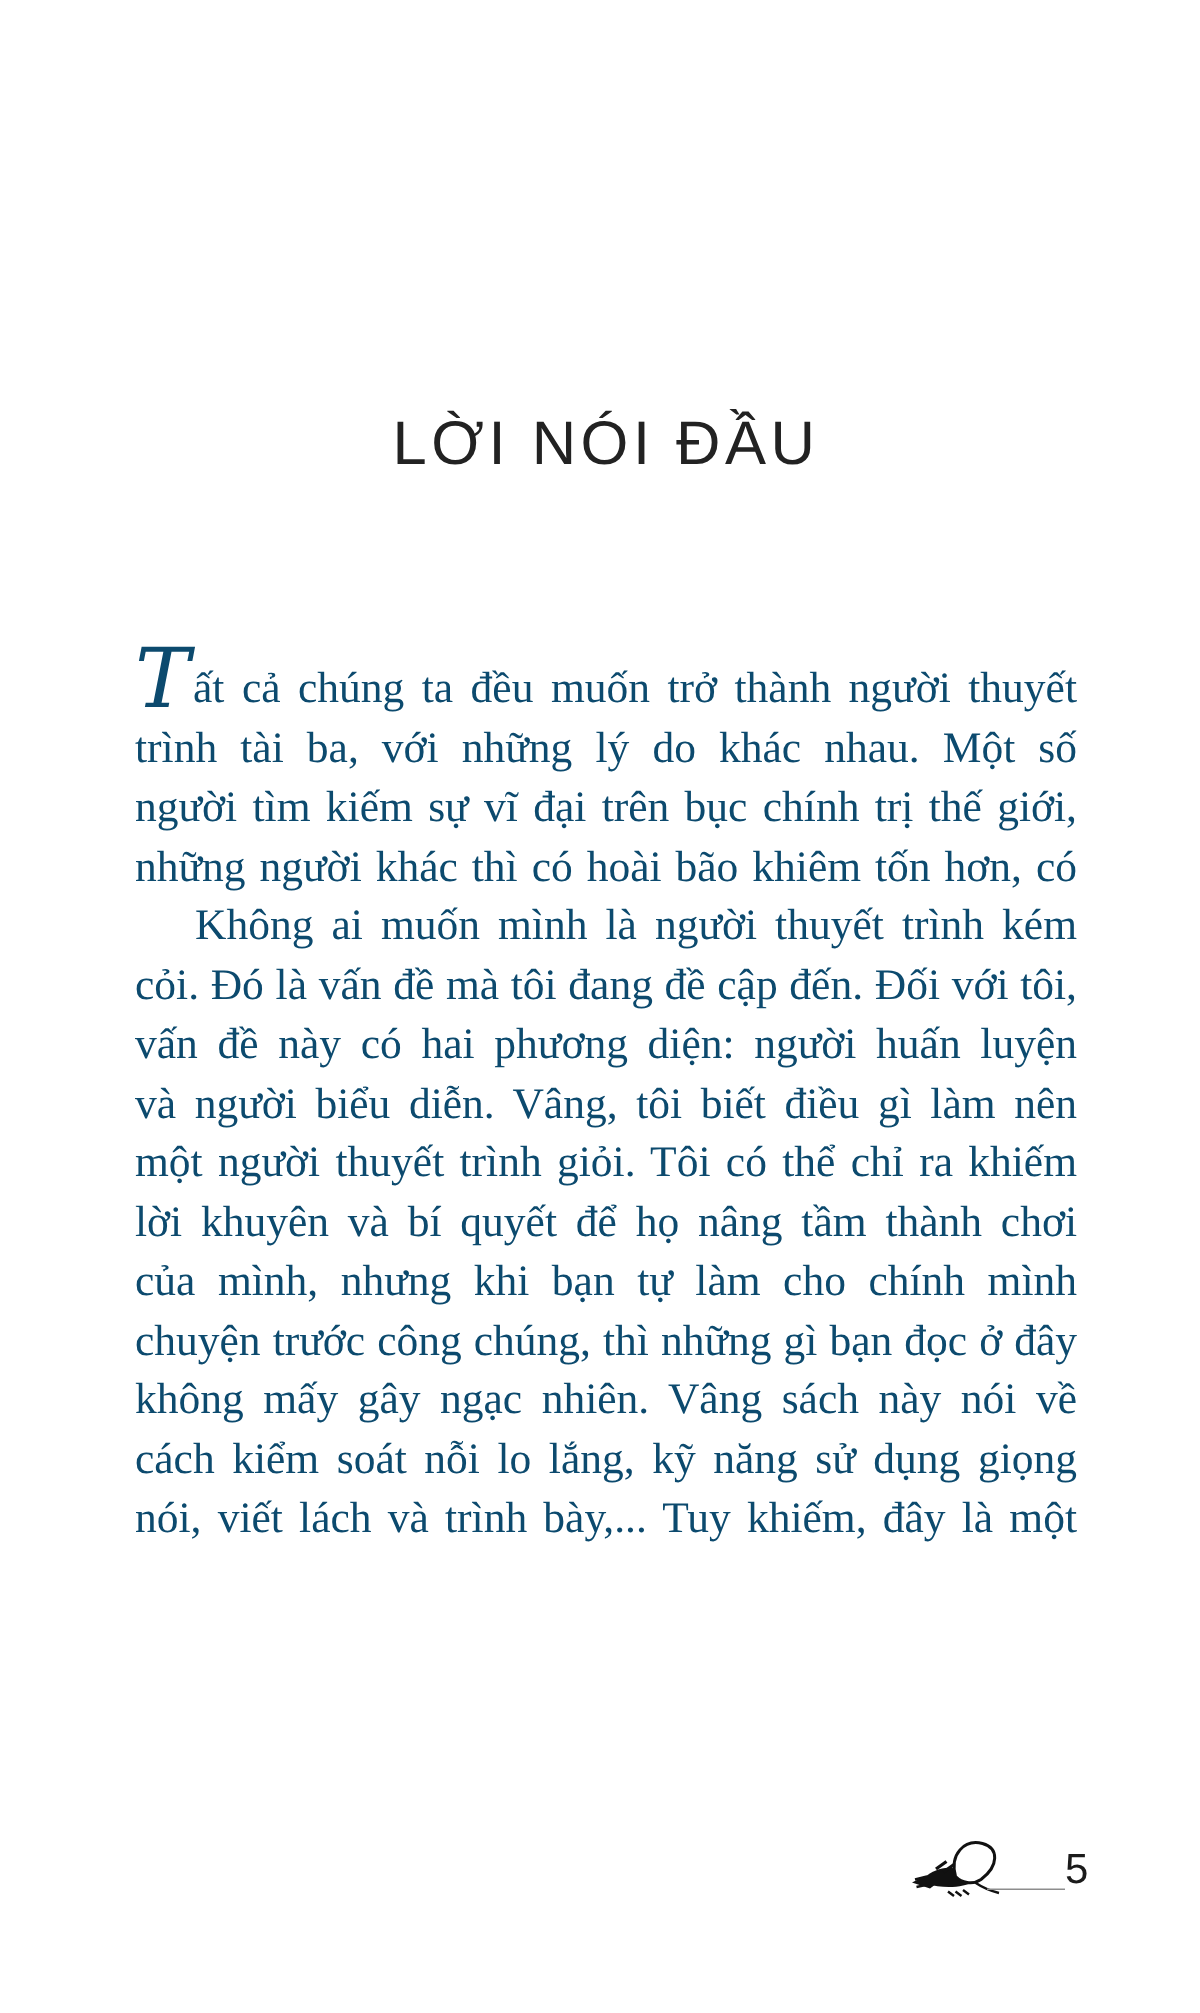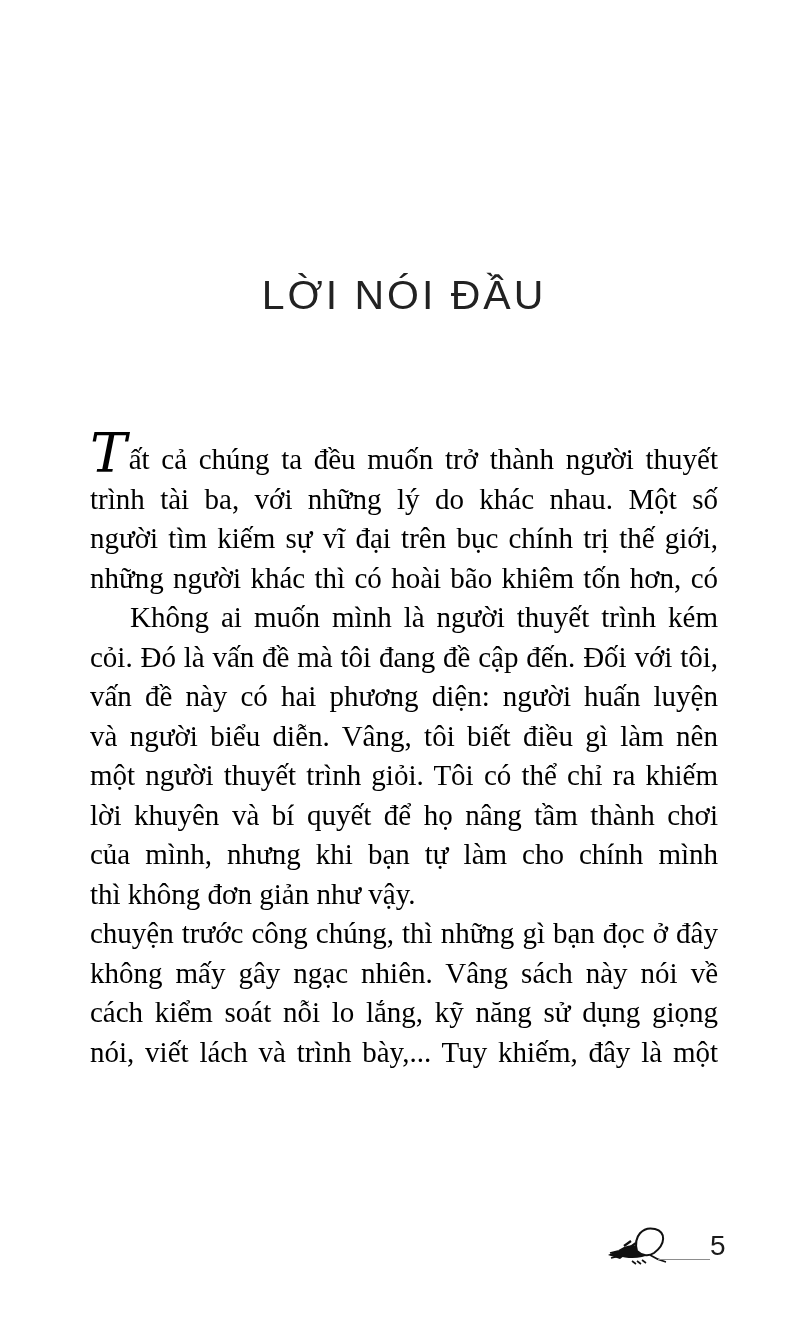--- a/index.html
+++ b/index.html
@@ -29,21 +29,21 @@
     letter-spacing: 3px;
     color: #222222;
   }
   .body-text {
     position: absolute;
     top: 440px;
     left: 90px;
     width: 628px;
     font-size: 29px;
     line-height: 39.5px;
-    color: #000000;
+    color: #0c4a6e;
   }
   .line {
     text-align: left;
     white-space: normal;
   }
   .line.just {
     text-align: justify;
     text-align-last: justify;
   }
   .line.indent {
@@ -99,21 +99,20 @@
       <div class="line just">trình tài ba, với những lý do khác nhau. Một số</div>
       <div class="line just">người tìm kiếm sự vĩ đại trên bục chính trị thế giới,</div>
       <div class="line just">những người khác thì có hoài bão khiêm tốn hơn, có</div>
       <div class="line just indent">Không ai muốn mình là người thuyết trình kém</div>
       <div class="line just">cỏi. Đó là vấn đề mà tôi đang đề cập đến. Đối với tôi,</div>
       <div class="line just">vấn đề này có hai phương diện: người huấn luyện</div>
       <div class="line just">và người biểu diễn. Vâng, tôi biết điều gì làm nên</div>
       <div class="line just">một người thuyết trình giỏi. Tôi có thể chỉ ra khiếm</div>
       <div class="line just">lời khuyên và bí quyết để họ nâng tầm thành chơi</div>
       <div class="line just">của mình, nhưng khi bạn tự làm cho chính mình</div>
-      <div class="line">thì không đơn giản như vậy.</div>
       <div class="line just">chuyện trước công chúng, thì những gì bạn đọc ở đây</div>
       <div class="line just">không mấy gây ngạc nhiên. Vâng sách này nói về</div>
       <div class="line just">cách kiểm soát nỗi lo lắng, kỹ năng sử dụng giọng</div>
       <div class="line just">nói, viết lách và trình bày,... Tuy khiếm, đây là một</div>
     </div>
 
   <div class="footer">
     <svg class="quill-icon" width="66" height="44" viewBox="0 0 66 44">
       <path d="M2 33 L10 29 L22 31 L14 37 Z" fill="#111"></path>
       <path d="M4 31 l8 -2 M5 36 l9 -2" stroke="#111" stroke-width="1.6" fill="none"></path>

